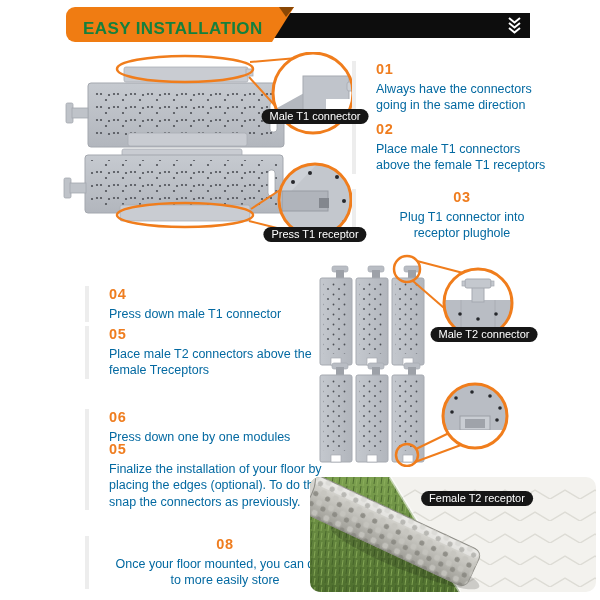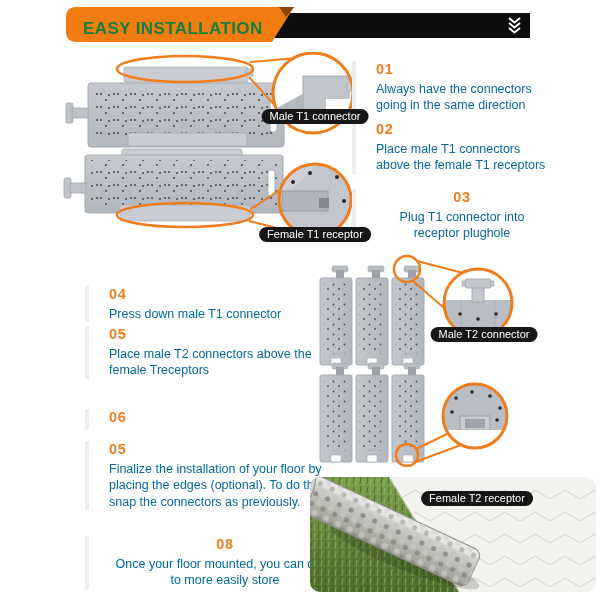--- a/index.html
+++ b/index.html
@@ -218,21 +218,21 @@
       <circle cx="142" cy="160" r="1.8" fill="#26282c"></circle>
       <circle cx="187" cy="168" r="1.8" fill="#26282c"></circle>
       <rect x="150" y="164" width="30" height="14" fill="#c9cdd3" stroke="#9b9fa6"></rect>
       <rect x="155" y="167" width="20" height="9" fill="#9fa3aa"></rect>
       <rect x="131" y="178" width="68" height="20" fill="#ffffff"></rect>
     </g>
     <circle cx="165" cy="164" r="32" fill="none" stroke="#f07d1c" stroke-width="3"></circle>
   </svg>
 
   <div class="pill" style="left:315px; top:109px;">Male T1 connector</div>
-  <div class="pill" style="left:315px; top:227px;">Female T1 receptor</div>
+  <div class="pill" style="left:315px; top:227px;">Press T1 receptor</div>
   <div class="pill" style="left:484px; top:327px;">Male T2 connector</div>
   <div class="pill" style="left:477px; top:446px;margin-top:45px;">Female T2 receptor</div>
 
   <div class="step right" style="top:61px;">
     <div class="step-num">01</div>
     <div class="step-text">Always have the connectors going in the same direction</div>
   </div>
   <div class="step right" style="top:121px;">
     <div class="step-num">02</div>
     <div class="step-text">Place male T1 connectors above the female T1 receptors</div>
@@ -245,20 +245,21 @@
   <div class="step left" style="top:286px;">
     <div class="step-num">04</div>
     <div class="step-text">Press down male T1 connector</div>
   </div>
   <div class="step left" style="top:326px;">
     <div class="step-num">05</div>
     <div class="step-text">Place male T2 connectors above the female Treceptors</div>
   </div>
   <div class="step left" style="top:409px;">
     <div class="step-num">06</div>
+    <div class="step-text">Press down one by one modules</div>
   </div>
   <div class="step left" style="top:441px;">
     <div class="step-num">05</div>
     <div class="step-text">Finalize the installation of your floor by placing the edges (optional). To do this, snap the connectors as previously.</div>
   </div>
   <div class="step left" style="top:536px;text-align:center;">
     <div class="step-num">08</div>
     <div class="step-text">Once your floor mounted, you can drive to more easily store</div>
   </div>
 

